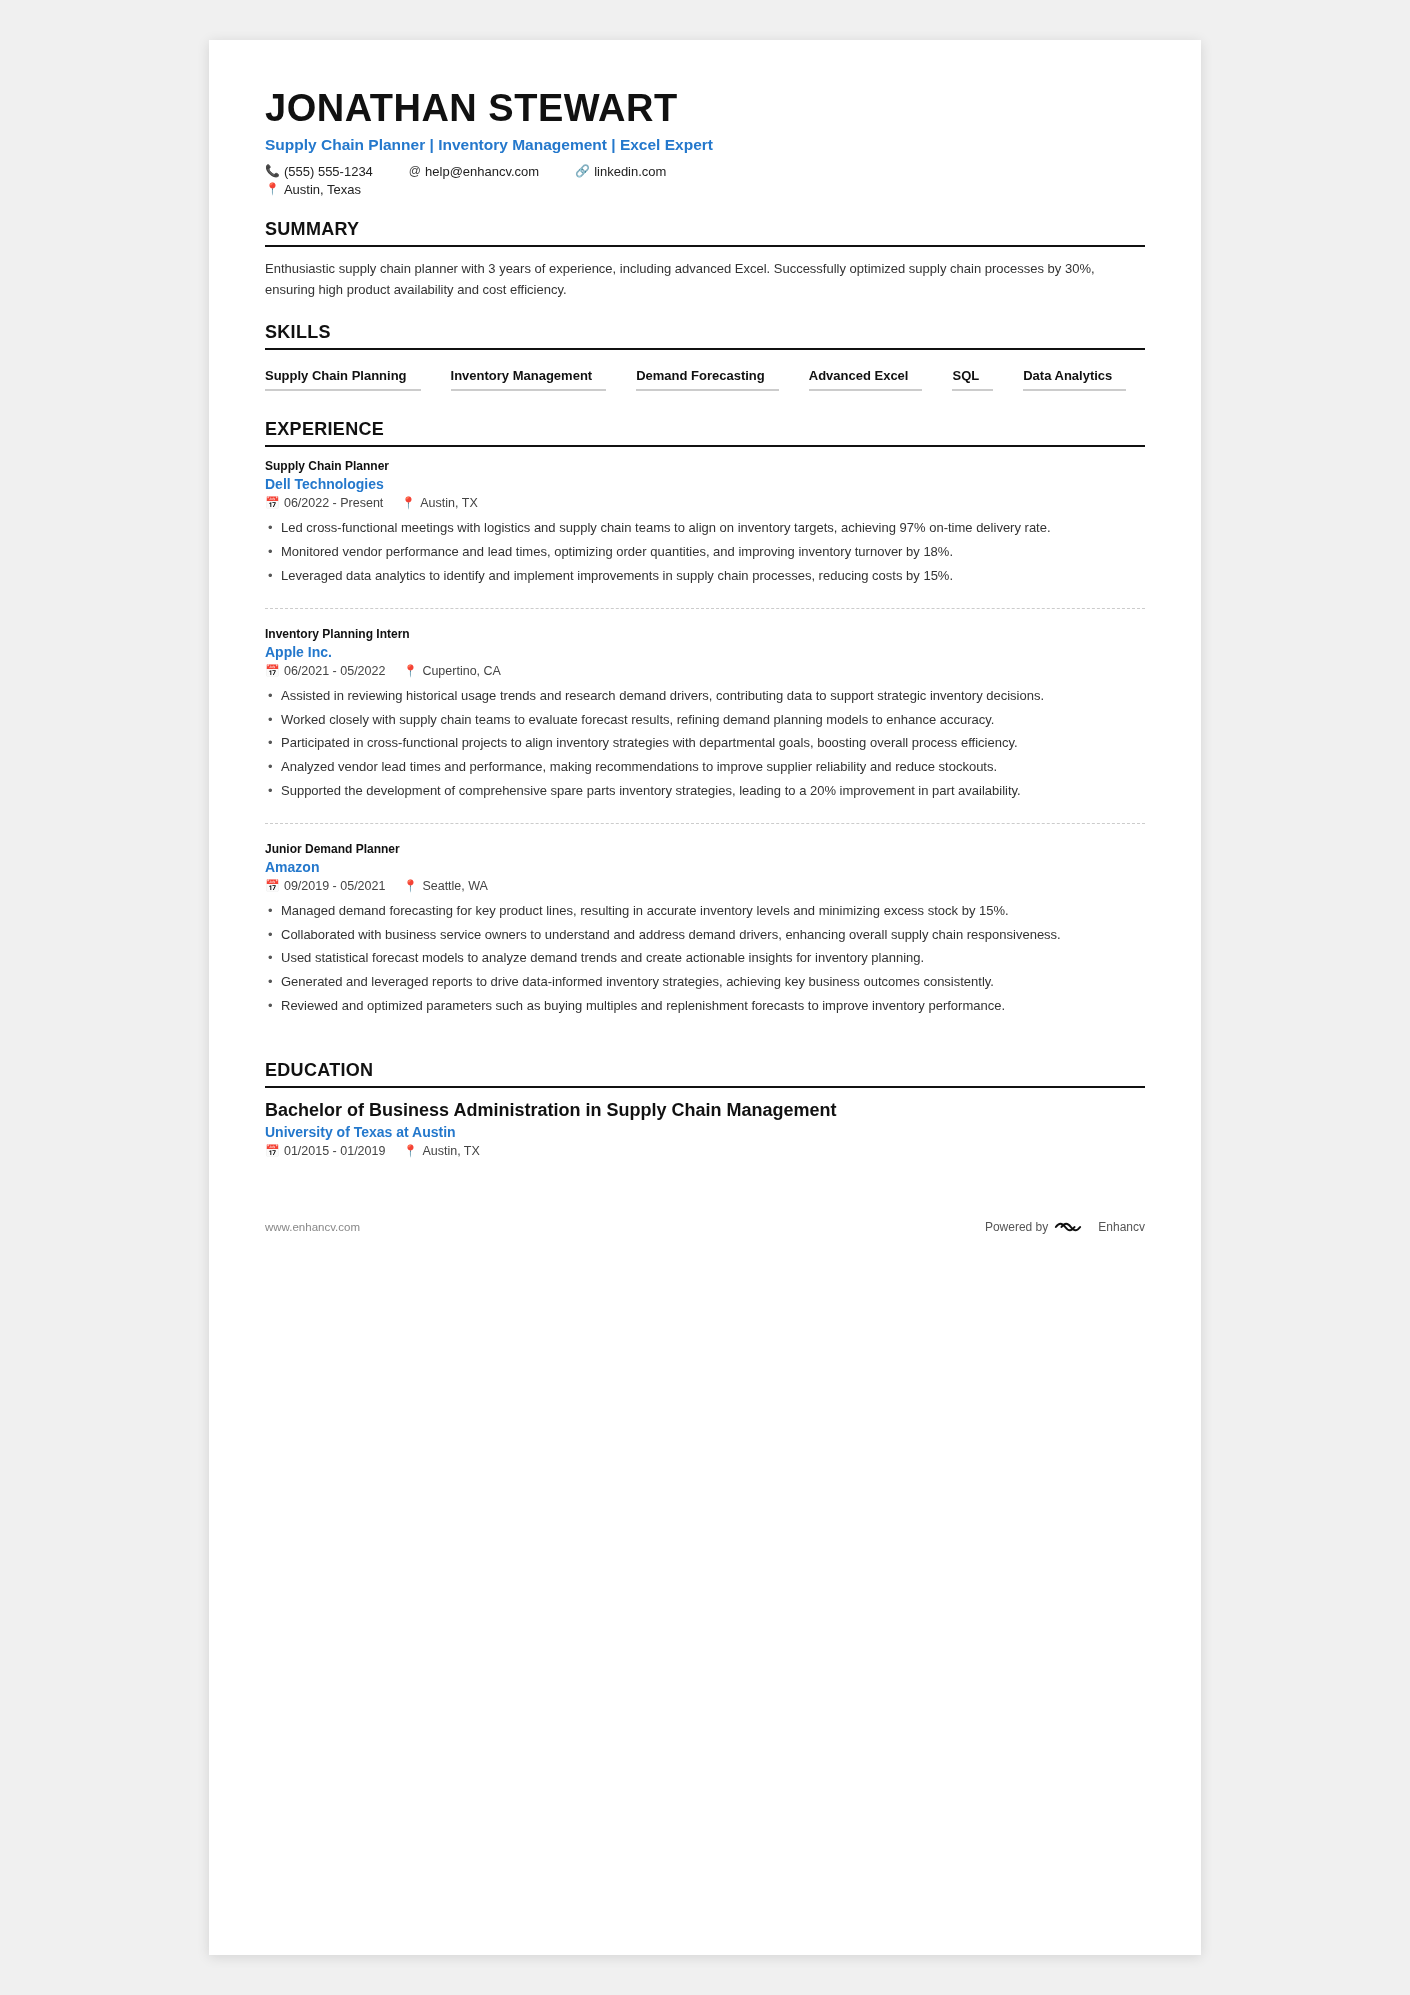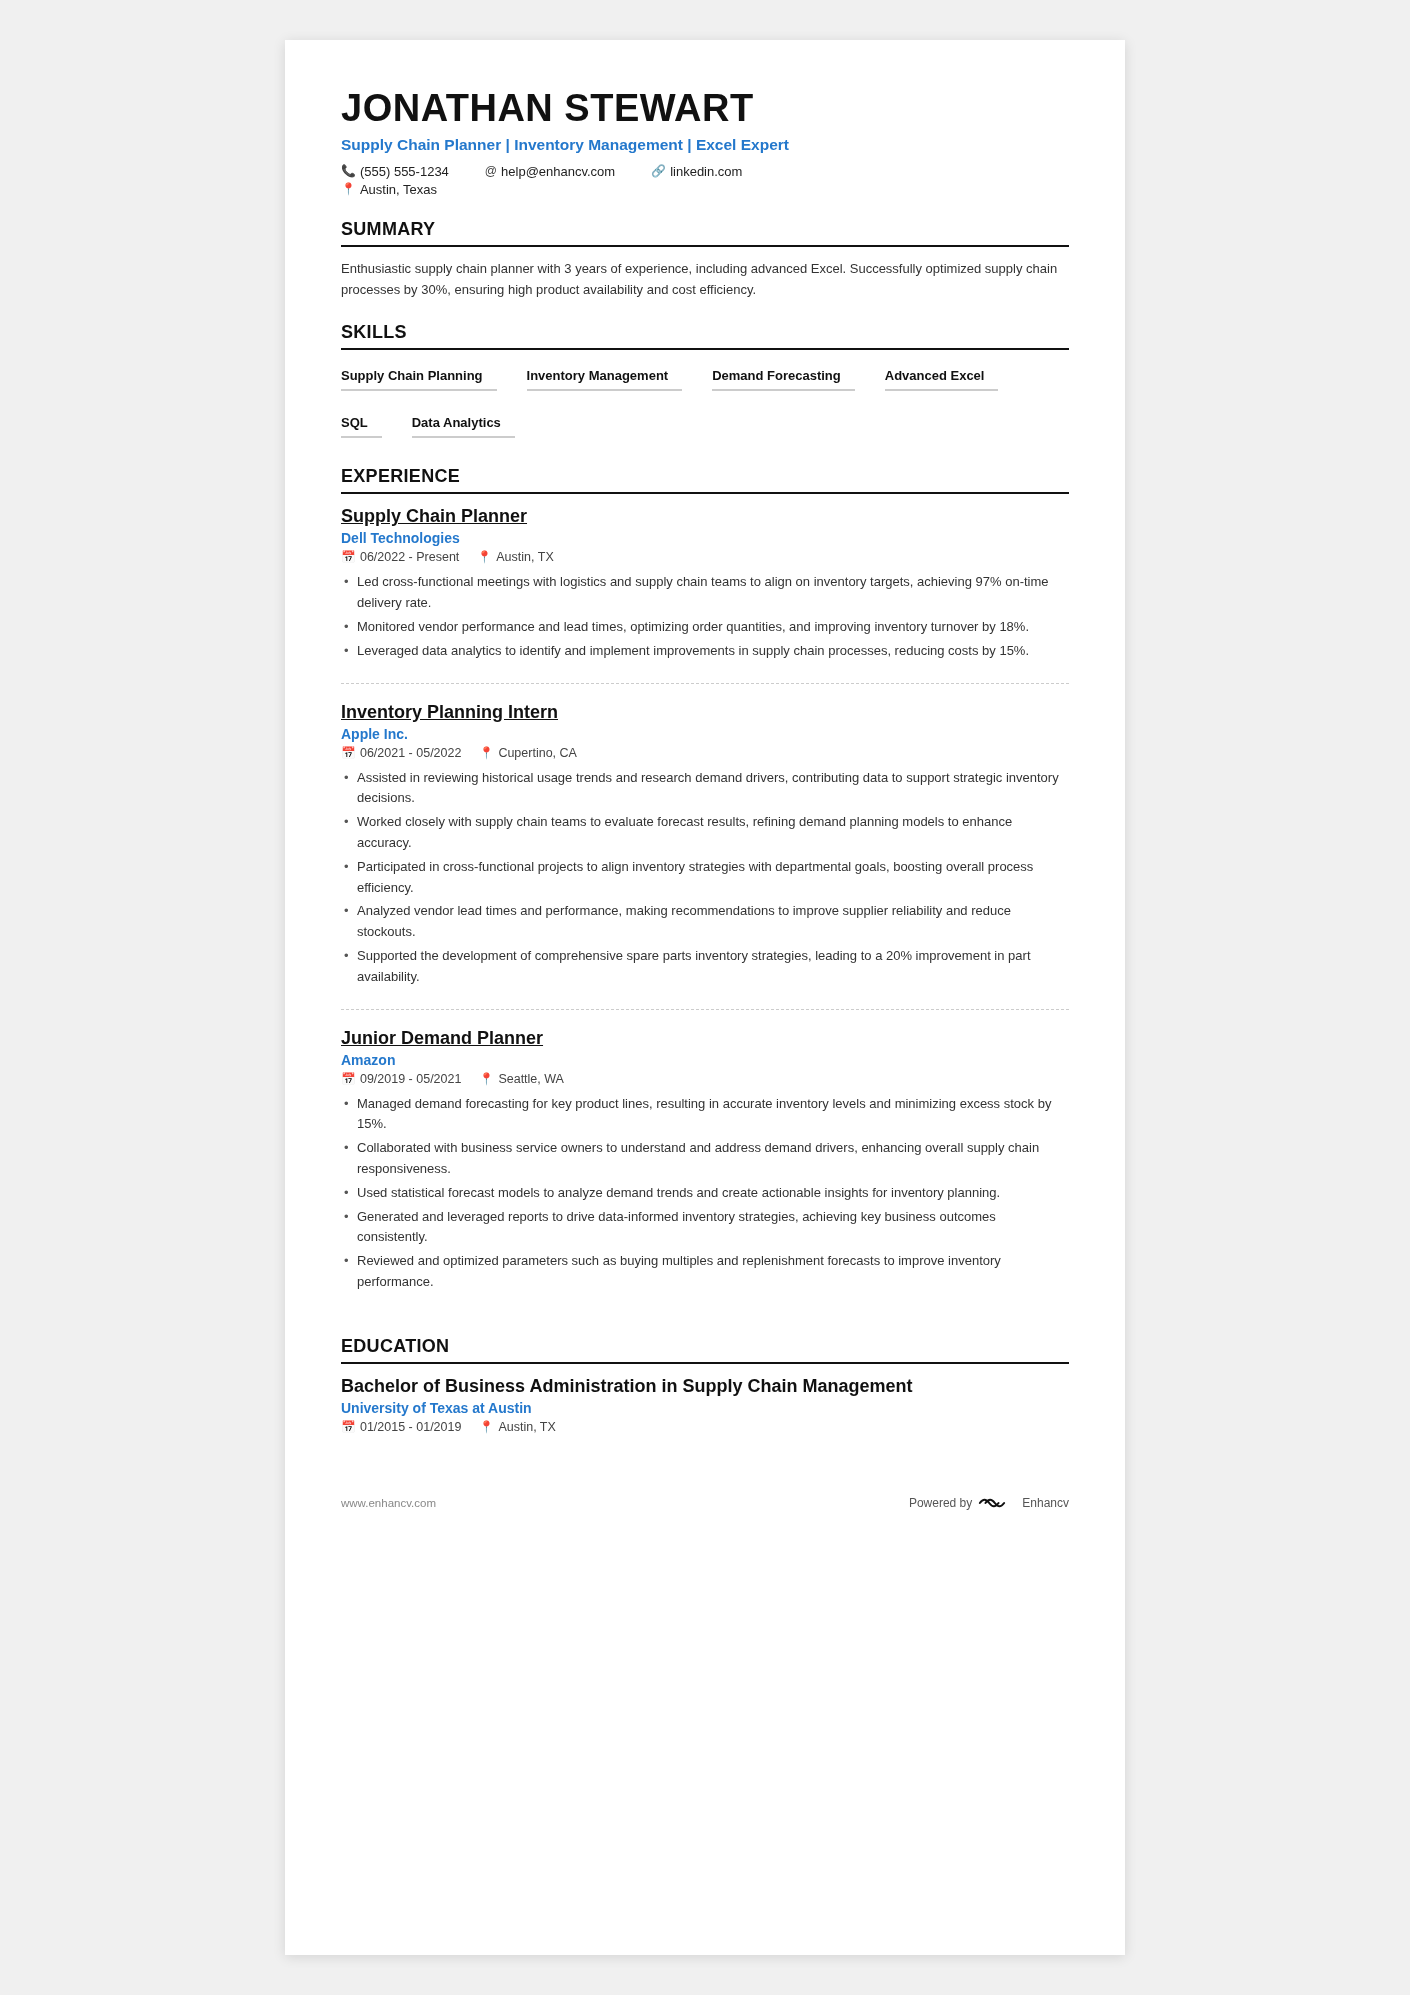--- a/index.html
+++ b/index.html
@@ -6,21 +6,21 @@
     body {
       font-family: 'Arial', sans-serif;
       background: #f0f0f0;
       display: flex;
       justify-content: center;
       padding: 40px 20px;
       min-height: 1995px;
     }
     .resume-container {
       background: #ffffff;
-      width: 840px;
+      width: 992px;
       min-height: 1900px;
       padding: 48px 56px 60px 56px;
       position: relative;
       box-shadow: 0 2px 12px rgba(0,0,0,0.12);
     }
     .header-section {
       margin-bottom: 20px;
     }
     .full-name {
       font-size: 38px;
@@ -96,25 +96,24 @@
     }
     .experience-item {
       margin-bottom: 18px;
       border-bottom: 1px dashed #ccc;
       padding-bottom: 18px;
     }
     .experience-item:last-child {
       border-bottom: none;
     }
     .job-title {
-      font-size: 18px;
+      font-size: 12px;
       font-weight: 700;
       color: #111;
       margin-bottom: 3px;
-      text-decoration: underline;
     }
     .company-name {
       font-size: 14px;
       font-weight: 700;
       color: #2478cc;
       margin-bottom: 4px;
     }
     .job-meta {
       display: flex;
       align-items: center;

